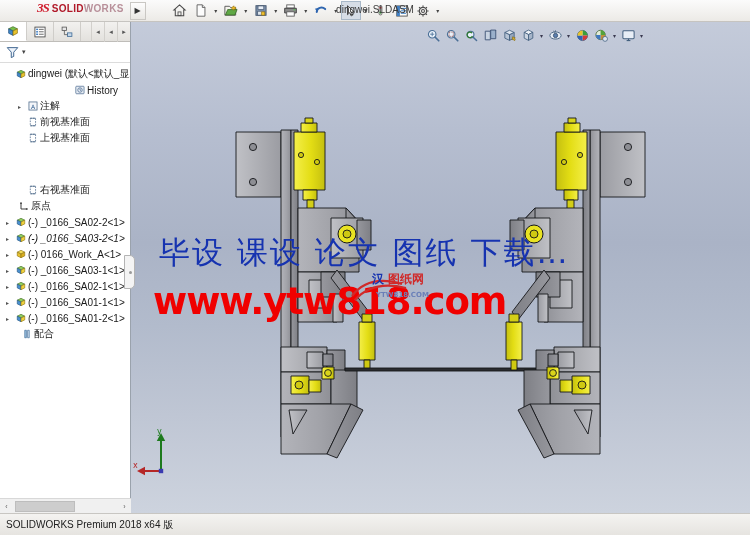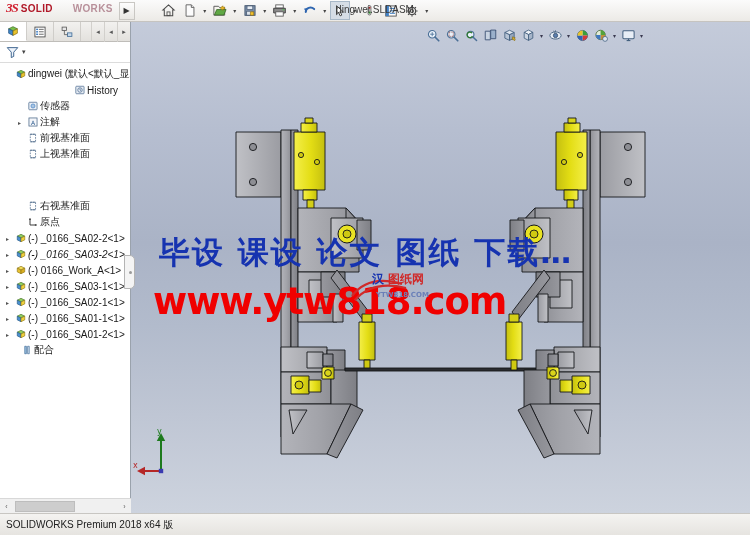--- a/index.html
+++ b/index.html
@@ -19,27 +19,27 @@
     border-bottom: 1px solid #c6c4c0;
     display: flex; align-items: center;
   }
   .sw-logo {
     display: flex; align-items: baseline; gap: 3px;
     padding-left: 6px; height: 22px;
   }
   .sw-mark {
     font-family: "Liberation Serif", serif;
     font-style: italic; font-weight: bold; font-size: 13px;
-    color: #d02030; letter-spacing: -1px;
+    color: #d02030; letter-spacing: -1px; margin-left: 31px;
   }
   .sw-name {
     font-weight: bold; font-size: 10px; color: #b01828;
     letter-spacing: .3px;
   }
-  .sw-name .lite { color: #b8909a; font-weight: bold; margin-left: 20px; }
+  .sw-name .lite { color: #b8909a; font-weight: bold; }
   .menu-arrow {
     width: 16px; height: 18px; margin-left: 6px;
     display: flex; align-items: center; justify-content: center;
     border: 1px solid #c9c7c3; background: linear-gradient(#fdfdfd,#e9e7e3);
     font-size: 8px; color: #333;
   }
   .tb-group { display: flex; align-items: center; margin-left: 24px; gap: 1px; }
   .tb-btn {
     width: 20px; height: 19px;
     display: flex; align-items: center; justify-content: center;
@@ -130,21 +130,21 @@
   }
   .hu-btn { width: 18px; height: 18px; display: flex; align-items: center; justify-content: center; }
   .hu-caret { width: 7px; height: 18px; display: flex; align-items: center; justify-content: center; font-size: 6px; color: #3a3a50; }
   .model-svg { position: absolute; left: 0; top: 0; }
 
   
   .wm { position: absolute; z-index: 8; pointer-events: none; }
   .wm-line1 {
     left: 28px; top: 210px; width: 590px;
     font-family: "DejaVu Sans", sans-serif;
-    font-size: 31px; font-weight: bold; color: #1633b0;
+    font-size: 31px; font-weight: normal; color: #1633b0;
     letter-spacing: 2px; text-align: left;
   }
   .wm-line2 {
     left: 22px; top: 258px; width: 600px;
     font-family: "DejaVu Sans", sans-serif;
     font-size: 37px; font-weight: bold; color: #f00000;
     letter-spacing: -1px;
   }
   .wm-logo { left: 215px; top: 244px; }
 
@@ -324,31 +324,20 @@
           <span class="ticon">
             <svg width="12" height="12" viewBox="0 0 16 16">
               <rect x="2.4" y="3" width="11" height="10" rx="1" fill="#e9eef5" stroke="#4f6e92" stroke-width="1"></rect>
               <circle cx="8" cy="8" r="3" fill="none" stroke="#4f6e92" stroke-width="1"></circle>
               <path d="M8 6 v2 l1.6 1" stroke="#4f6e92" stroke-width="1" fill="none"></path>
             </svg>
           </span>
           <span class="tlabel">History</span>
         </div>
         <div class="trow" style="padding-left: 14px;">
-          <span class="expander"></span>
-          <span class="ticon">
-            <svg width="12" height="12" viewBox="0 0 16 16">
-              <rect x="2.4" y="3" width="11" height="10" rx="1" fill="#e9eef5" stroke="#4f6e92" stroke-width="1"></rect>
-              <circle cx="8" cy="8" r="2.6" fill="none" stroke="#3f7fc4" stroke-width="1.1"></circle>
-              <circle cx="8" cy="8" r=".9" fill="#3f7fc4"></circle>
-            </svg>
-          </span>
-          <span class="tlabel">传感器</span>
-        </div>
-        <div class="trow" style="padding-left: 14px;">
           <span class="expander">▸</span>
           <span class="ticon">
             <svg width="12" height="12" viewBox="0 0 16 16">
               <rect x="2.6" y="2.6" width="10.8" height="10.8" fill="#f4f6fa" stroke="#4a6788" stroke-width="1"></rect>
               <text x="8" y="11.4" text-anchor="middle" font-family="DejaVu Sans, sans-serif" font-size="8" fill="#2d5c8e">A</text>
             </svg>
           </span>
           <span class="tlabel">注解</span>
         </div>
         <div class="trow" style="padding-left: 14px; font-family: Liberation Mono, monospace;">
@@ -374,21 +363,21 @@
         <div class="trow" style="padding-left: 14px; margin-top: 36px;">
           <span class="expander"></span>
           <span class="ticon">
             <svg width="12" height="12" viewBox="0 0 16 16">
               <path d="M4.4 3 h7 v10 h-7 Z" fill="none" stroke="#4a6788" stroke-width="1" stroke-dasharray="2.2 1.4"></path>
               <path d="M4.4 3 h7 M4.4 13 h7" stroke="#4a6788" stroke-width="1"></path>
             </svg>
           </span>
           <span class="tlabel">右视基准面</span>
         </div>
-        <div class="trow" style="padding-left: 14px;">
+        <div class="trow" style="padding-left: 5px;">
           <span class="expander"></span>
           <span class="ticon">
             <svg width="12" height="12" viewBox="0 0 16 16">
               <path d="M4 3 V12 H13" stroke="#3a3a3a" stroke-width="1.3" fill="none"></path>
               <path d="M4 3 l-1.4 2.4 h2.8 Z" fill="#3a3a3a"></path>
               <path d="M13 12 l-2.4 -1.4 v2.8 Z" fill="#3a3a3a"></path>
             </svg>
           </span>
           <span class="tlabel">原点</span>
         </div>

